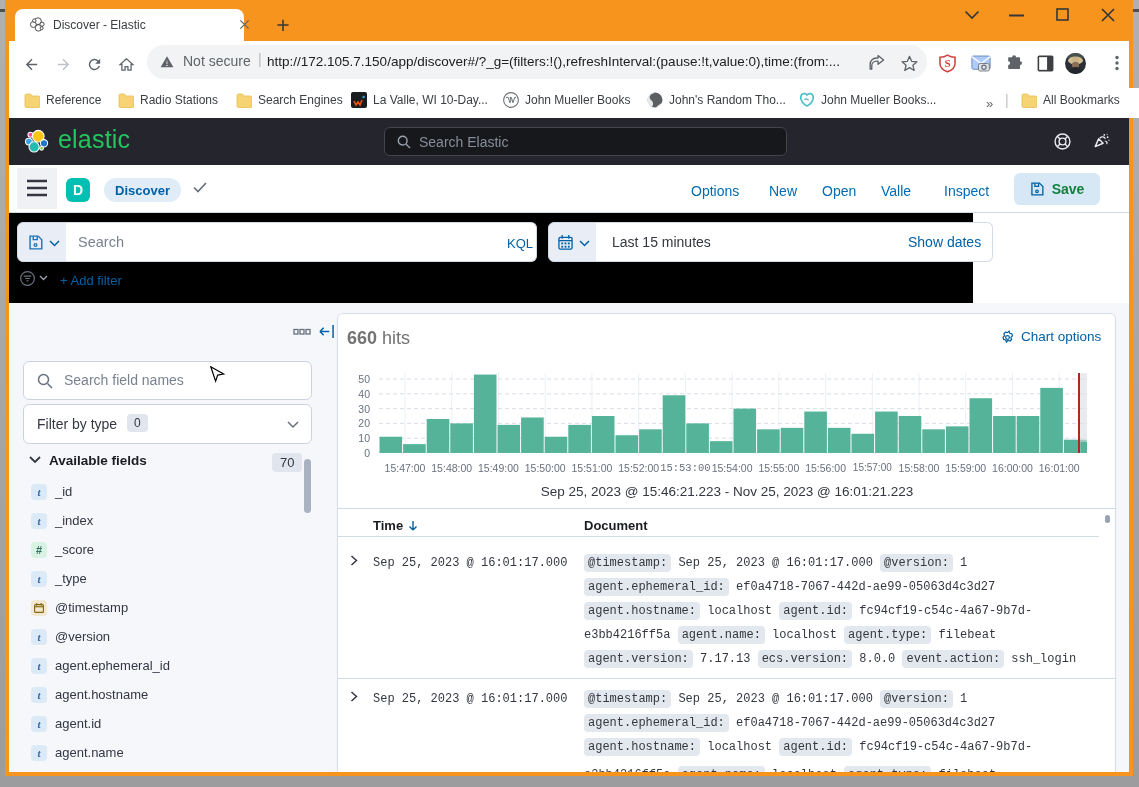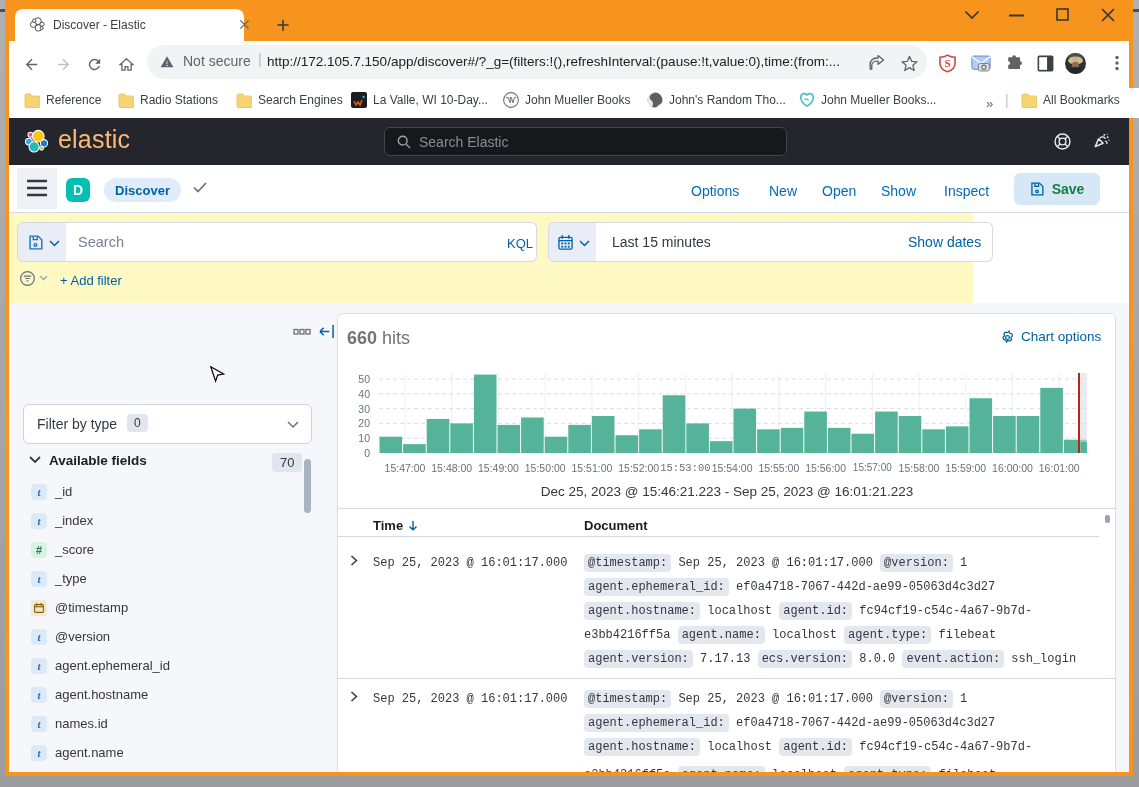--- a/index.html
+++ b/index.html
@@ -9,21 +9,21 @@
 #win{position:absolute;left:5px;top:0;width:1128px;height:776px;background:#fff;border-left:4px solid #f7941e;border-right:4px solid #f7941e;border-bottom:4px solid #f7941e;box-sizing:border-box;}
 #tabstrip{position:absolute;left:0;top:0;width:1120px;height:41px;background:#f7941e;}
 #tab{position:absolute;left:6px;top:9px;width:229px;height:32px;background:#fff;border-radius:8px 8px 0 0;}
 #tabtitle{position:absolute;left:38px;top:9px;font-size:12px;color:#3c4043;}
 #toolbar{position:absolute;left:0;top:41px;width:1120px;height:47px;background:#fff;}
 #addrbar{position:absolute;left:138px;top:4px;width:780px;height:34px;background:#f1f3f4;border-radius:17px;}
 #bookmarks{position:absolute;left:0;top:88px;width:1120px;height:30px;background:#fff;padding-left:24px;}
 .bkitem{position:absolute;top:2px;height:20px;font-size:12px;color:#3c4043;display:flex;align-items:center;gap:6px;}
 #eheader{position:absolute;left:0;top:118px;width:1120px;height:47px;background:#25262d;}
 #navbar{position:absolute;left:0;top:165px;width:1120px;height:47px;background:#fff;border-bottom:1px solid #d3dae6;box-sizing:content-box;}
-#qregion{position:absolute;left:0;top:213px;width:964px;height:90px;background:#fef9c3;}
+#qregion{position:absolute;left:0;top:213px;width:964px;height:90px;background:#000000;}
 #content{position:absolute;left:0;top:303px;width:1120px;height:469px;background:#f5f7fb;overflow:hidden;}
 .navlink{position:absolute;top:18px;font-size:14px;color:#006bb4;}
 #panel{position:absolute;left:328px;top:10px;width:779px;height:470px;background:#fff;border:1px solid #d9dfeb;border-radius:6px;box-sizing:border-box;box-shadow:0 1px 2px rgba(100,110,130,.08);}
 .mono{font-family:"Liberation Mono",monospace;}
 .badge{background:#e3e7ee;border-radius:4px;padding:2px 4px;}
 .fitem{position:absolute;left:22px;width:290px;height:29px;display:flex;align-items:center;gap:8px;font-size:13px;color:#343741;}
 .tok{width:16px;height:16px;border-radius:4px;display:flex;align-items:center;justify-content:center;font-size:11px;flex:none;}
 .tok.t{background:#dceaf7;color:#2b6cb0;}
 </style>
 </head>
@@ -193,21 +193,21 @@
     <svg class="abs" style="left:15px;top:11px" width="25" height="25" viewBox="0 0 24 24">
       <g stroke="#fff" stroke-width="1">
       <circle cx="6.2" cy="5.6" r="2.4" fill="#ee5097"></circle>
       <circle cx="4.7" cy="12.1" r="3.3" fill="#36a2e8"></circle>
       <circle cx="13.7" cy="6.9" r="5.6" fill="#fdc515"></circle>
       <circle cx="19.2" cy="13.7" r="3.5" fill="#2076ce"></circle>
       <circle cx="16.9" cy="18.5" r="1.8" fill="#91c73e"></circle>
       <circle cx="9.7" cy="17.2" r="4.9" fill="#24bcb2"></circle>
       </g>
     </svg>
-    <span class="abs" style="left:49px;top:7px;font-size:25px;color:#fdba74;letter-spacing:.2px;">elastic</span>
+    <span class="abs" style="left:49px;top:7px;font-size:25px;color:#22c55e;letter-spacing:.2px;">elastic</span>
     <div class="abs" style="left:375px;top:9px;width:403px;height:29px;background:#17181c;border:1px solid #43454d;border-radius:6px;box-sizing:border-box;">
       <svg class="abs" style="left:12px;top:7px" width="14" height="14" viewBox="0 0 16 16">
             <circle cx="6.5" cy="6.5" r="5" fill="none" stroke="#9da3ad" stroke-width="1.6"></circle>
             <path d="M10.5 10.5L15 15" stroke="#9da3ad" stroke-width="1.6"></path>
           </svg>
       <span class="abs" style="left:34px;top:6px;font-size:14px;color:#878d98;">Search Elastic</span>
     </div>
     <svg class="abs" style="left:1045px;top:15px" width="17" height="17" viewBox="0 0 16 16">
           <circle cx="8" cy="8" r="7" fill="none" stroke="#e8eaf0" stroke-width="1.3"></circle>
           <circle cx="8" cy="8" r="3.2" fill="none" stroke="#e8eaf0" stroke-width="1.3"></circle>
@@ -229,21 +229,21 @@
           <path d="M0 2h20M0 9h20M0 16h20" stroke="#343741" stroke-width="2.6"></path>
         </svg>
     <div class="abs" style="left:57px;top:13px;width:24px;height:24px;border-radius:6px;background:#00bfb3;color:#fff;font-size:14px;font-weight:bold;display:flex;align-items:center;justify-content:center;">D</div>
     <div class="abs" style="left:95px;top:13px;width:77px;height:24px;border-radius:12px;background:#e0ecf8;color:#0061a6;font-size:13px;font-weight:bold;display:flex;align-items:center;justify-content:center;">Discover</div>
     <svg class="abs" style="left:184px;top:17px" width="14" height="11" viewBox="0 0 14 11">
           <path d="M1 5.5L5 9.5 13 1" fill="none" stroke="#69707d" stroke-width="1.7"></path>
         </svg>
     <span class="navlink" style="left:682px;">Options</span>
     <span class="navlink" style="left:760px;">New</span>
     <span class="navlink" style="left:813px;">Open</span>
-    <span class="navlink" style="left:872px;">Show</span>
+    <span class="navlink" style="left:872px;">Valle</span>
     <span class="navlink" style="left:935px;">Inspect</span>
     <div class="abs" style="left:1005px;top:8px;width:86px;height:32px;background:#d6e7f5;border-radius:6px;color:#15803d;font-size:14px;font-weight:bold;display:flex;align-items:center;justify-content:center;gap:8px;"><svg width="14" height="14" viewBox="0 0 16 16">
             <path d="M2.2 1.2h8.6l3.9 3.9v9.7H2.2z" fill="none" stroke="#0061a6" stroke-width="1.5"></path>
             <path d="M5.6 1.5v3.4h4.2V1.5" fill="none" stroke="#0061a6" stroke-width="1.5"></path>
             <circle cx="8" cy="10.7" r="1.5" fill="none" stroke="#0061a6" stroke-width="1.4"></circle>
           </svg>Save</div>
   </div>
   <div id="qregion">
     <div class="abs" style="left:8px;top:9px;width:50px;height:40px;background:#e9eef6;border:1px solid #d3dae6;border-radius:6px 0 0 6px;box-sizing:border-box;">
       <svg class="abs" style="left:10px;top:12px" width="15" height="15" viewBox="0 0 16 16">
@@ -295,20 +295,27 @@
           <g fill="none" stroke="#69707d" stroke-width="1.3">
             <rect x="1" y="4.5" width="4" height="4.5"></rect>
             <rect x="7" y="4.5" width="4" height="4.5"></rect>
             <rect x="13" y="4.5" width="4" height="4.5"></rect>
           </g>
         </svg>
     <svg class="abs" style="left:310px;top:21px" width="15" height="15" viewBox="0 0 16 16">
           <path d="M15 1v14" stroke="#0061a6" stroke-width="1.6"></path>
           <path d="M11 8H1m0 0l4-4M1 8l4 4" fill="none" stroke="#0061a6" stroke-width="1.6"></path>
         </svg>
+    <div class="abs" style="left:14px;top:58px;width:289px;height:39px;background:#fff;border:1px solid #ccd3e0;border-radius:6px;box-sizing:border-box;">
+      <svg class="abs" style="left:13px;top:11px" width="16" height="16" viewBox="0 0 16 16">
+            <circle cx="6.5" cy="6.5" r="5" fill="none" stroke="#69707d" stroke-width="1.5"></circle>
+            <path d="M10.5 10.5L15 15" stroke="#69707d" stroke-width="1.5"></path>
+          </svg>
+      <span class="abs" style="left:40px;top:10px;font-size:14px;color:#7a8291;">Search field names</span>
+    </div>
     <svg class="abs" style="left:201px;top:63px" width="17" height="24" viewBox="0 0 17 24">
           <path d="M1 1l6 18 2.6-7.6L17 10z" transform="scale(0.8)" fill="#fff" stroke="#000" stroke-width="1.5"></path>
         </svg>
     <div class="abs" style="left:14px;top:101px;width:289px;height:40px;background:#fff;border:1px solid #ccd3e0;border-radius:6px;box-sizing:border-box;">
       <span class="abs" style="left:13px;top:11px;font-size:14px;color:#343741;">Filter by type</span>
       <span class="abs" style="left:103px;top:9px;font-size:12px;color:#343741;background:#e0e5ee;border-radius:4px;padding:2px 7px;">0</span>
       <svg class="abs" style="left:263px;top:16px" width="12" height="8" viewBox="0 0 12 8">
             <path d="M1 1l5 5 5-5" fill="none" stroke="#69707d" stroke-width="1.5"></path>
           </svg>
     </div>
@@ -366,21 +373,21 @@
           <div class="fitem" style="top:377px">
             <span class="tok t">
               <i style="font-family:'Liberation Serif',serif;font-weight:bold;">t</i>
             </span>
             <span>agent.hostname</span>
           </div>
           <div class="fitem" style="top:406px">
             <span class="tok t">
               <i style="font-family:'Liberation Serif',serif;font-weight:bold;">t</i>
             </span>
-            <span>names.id</span>
+            <span>agent.id</span>
           </div>
           <div class="fitem" style="top:435px">
             <span class="tok t">
               <i style="font-family:'Liberation Serif',serif;font-weight:bold;">t</i>
             </span>
             <span>agent.name</span>
           </div>
         </div>
     <div id="panel">
       <span class="abs" style="left:9px;top:14px;font-size:18px;color:#737373;"><b>660</b> hits</span>
@@ -463,21 +470,21 @@
             <span class="abs" style="left:321.38px;top:148px;width:52px;text-align:center;font-size:10.5px;color:#69707d;font-family:Liberation Mono, monospace;">15:53:00</span>
             <span class="abs" style="left:368.10999999999996px;top:148px;width:52px;text-align:center;font-size:10.5px;color:#69707d;">15:54:00</span>
             <span class="abs" style="left:414.84px;top:148px;width:52px;text-align:center;font-size:10.5px;color:#69707d;">15:55:00</span>
             <span class="abs" style="left:461.57px;top:148px;width:52px;text-align:center;font-size:10.5px;color:#69707d;">15:56:00</span>
             <span class="abs" style="left:508.29999999999995px;top:148px;width:52px;text-align:center;font-size:10px;color:#69707d;">15:57:00</span>
             <span class="abs" style="left:555.03px;top:148px;width:52px;text-align:center;font-size:10.5px;color:#69707d;">15:58:00</span>
             <span class="abs" style="left:601.76px;top:148px;width:52px;text-align:center;font-size:10.5px;color:#69707d;">15:59:00</span>
             <span class="abs" style="left:648.49px;top:148px;width:52px;text-align:center;font-size:10.5px;color:#69707d;">16:00:00</span>
             <span class="abs" style="left:695.2199999999999px;top:148px;width:52px;text-align:center;font-size:10.5px;color:#69707d;">16:01:00</span>
           </div>
-      <div class="abs" style="left:0px;top:170px;width:778px;text-align:center;font-size:13.5px;color:#343741;">Dec 25, 2023 @ 15:46:21.223 - Sep 25, 2023 @ 16:01:21.223</div>
+      <div class="abs" style="left:0px;top:170px;width:778px;text-align:center;font-size:13.5px;color:#343741;">Sep 25, 2023 @ 15:46:21.223 - Nov 25, 2023 @ 16:01:21.223</div>
       <div class="abs" style="left:0;top:194px;width:778px;height:1px;background:#d3dae6;"></div>
       <span class="abs" style="left:35px;top:204px;font-size:13px;font-weight:bold;color:#1a1c21;">Time</span>
       <svg class="abs" style="left:70px;top:206px" width="10" height="12" viewBox="0 0 10 12">
             <path d="M5 1v9M5 10l-3.5-3.5M5 10l3.5-3.5" fill="none" stroke="#0061a6" stroke-width="1.4"></path>
           </svg>
       <span class="abs" style="left:246px;top:204px;font-size:13px;font-weight:bold;color:#1a1c21;">Document</span>
       <div class="abs" style="left:0px;top:222px;width:761px;height:1px;background:#d3dae6;"></div>
       <div class="abs" style="left:767px;top:201px;width:5px;height:8px;background:#98a2b3;border-radius:3px;"></div>
       <div id="rows">
             <svg class="abs" style="left:12px;top:241px" width="9" height="11" viewBox="0 0 9 11">

